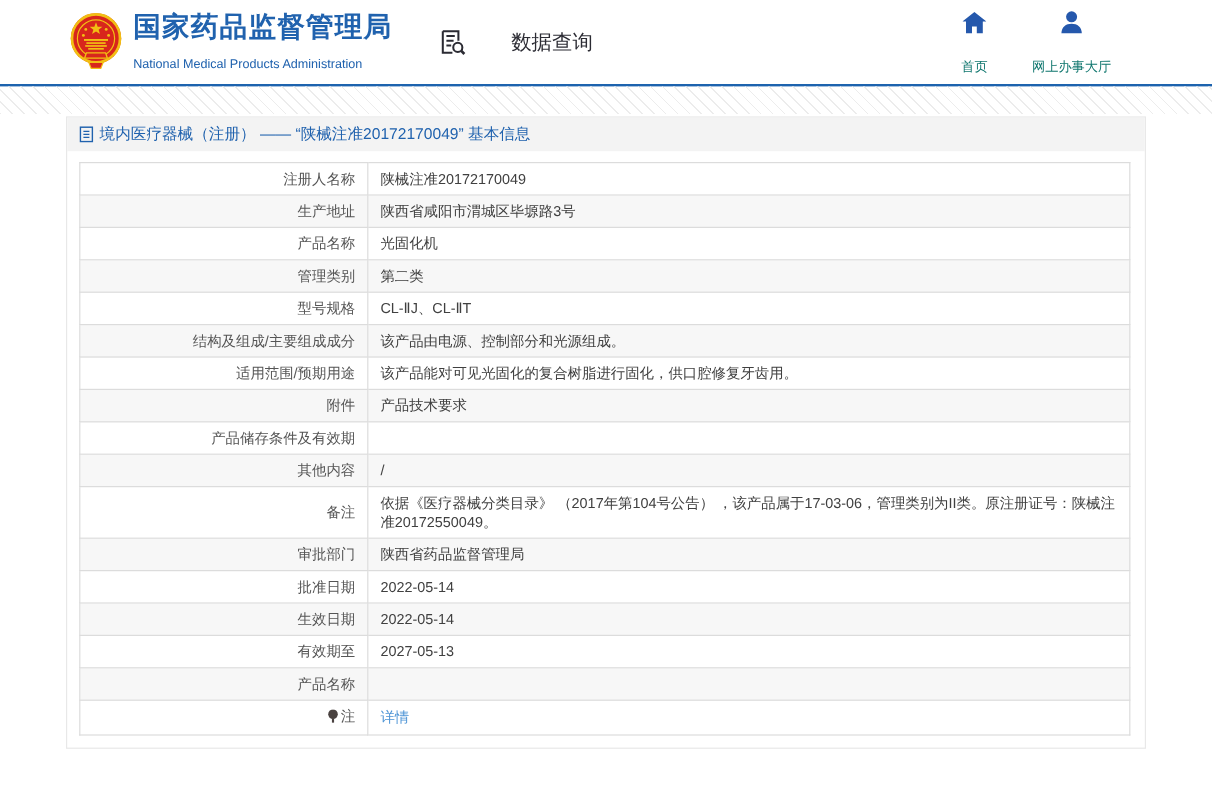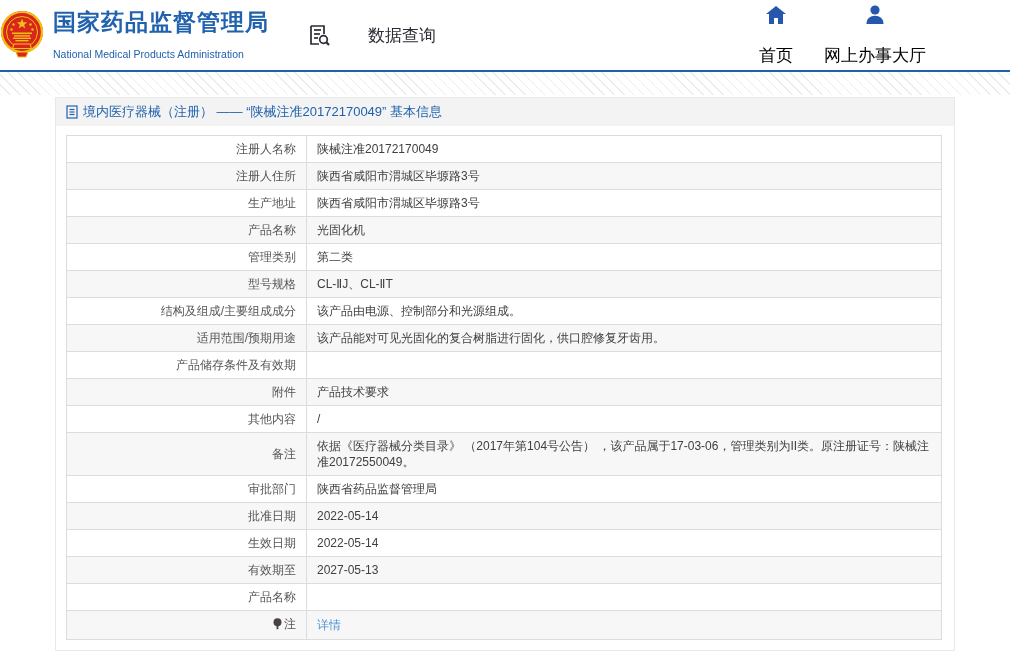--- a/index.html
+++ b/index.html
@@ -18,20 +18,21 @@
   body{
     background:#ffffff;
     font-family:"Liberation Sans","DejaVu Sans",sans-serif;
     color:#333;
   }
   
   .header{
     height:70px;
     display:flex;
     align-items:center;
+    padding-left:58px;
     background:#fff;
   }
   .brand{display:flex;align-items:center;}
   .emblem{width:44px;height:50px;flex:0 0 auto;}
   .brand-text{margin-left:9px;}
   .brand-cn{
     font-size:23px;
     font-weight:bold;
     color:var(--brand-blue);
     letter-spacing:1px;
@@ -60,21 +61,21 @@
     padding-right:84px;
   }
   .nav-item{
     display:flex;
     flex-direction:column;
     align-items:center;
     cursor:pointer;
     min-width:36px;
   }
   .nav-item .n-icon{height:20px;display:flex;align-items:flex-end;}
-  .nav-label{font-size:17px;color:#000000;margin-top:20px;white-space:nowrap;}
+  .nav-label{font-size:11px;color:#0f766e;margin-top:20px;white-space:nowrap;}
   
   .blue-line{height:2px;background:var(--line-blue);}
   .hatch-band{
     height:23px;
     background:repeating-linear-gradient(
       45deg,
       #ececec 0px, #ececec 1px,
       transparent 1px, transparent 7px
     );
   }
@@ -215,24 +216,20 @@
   </div>
 
   <div class="table-wrap">
     <table class="info">
       <tbody>
           <tr>
             <td class="label-cell">注册人名称</td>
             <td class="value-cell">陕械注准20172170049</td>
           </tr>
           <tr>
-            <td class="label-cell">注册人住所</td>
-            <td class="value-cell">陕西省咸阳市渭城区毕塬路3号</td>
-          </tr>
-          <tr>
             <td class="label-cell">生产地址</td>
             <td class="value-cell">陕西省咸阳市渭城区毕塬路3号</td>
           </tr>
           <tr>
             <td class="label-cell">产品名称</td>
             <td class="value-cell">光固化机</td>
           </tr>
           <tr>
             <td class="label-cell">管理类别</td>
             <td class="value-cell">第二类</td>
@@ -243,26 +240,26 @@
           </tr>
           <tr>
             <td class="label-cell">结构及组成/主要组成成分</td>
             <td class="value-cell">该产品由电源、控制部分和光源组成。</td>
           </tr>
           <tr>
             <td class="label-cell">适用范围/预期用途</td>
             <td class="value-cell">该产品能对可见光固化的复合树脂进行固化，供口腔修复牙齿用。</td>
           </tr>
           <tr>
+            <td class="label-cell">附件</td>
+            <td class="value-cell">产品技术要求</td>
+          </tr>
+          <tr>
             <td class="label-cell">产品储存条件及有效期</td>
             <td class="value-cell"></td>
-          </tr>
-          <tr>
-            <td class="label-cell">附件</td>
-            <td class="value-cell">产品技术要求</td>
           </tr>
           <tr>
             <td class="label-cell">其他内容</td>
             <td class="value-cell">/</td>
           </tr>
           <tr>
             <td class="label-cell">备注</td>
             <td class="value-cell">依据《医疗器械分类目录》 （2017年第104号公告） ，该产品属于17-03-06，管理类别为II类。原注册证号：陕械注准20172550049。</td>
           </tr>
           <tr>

